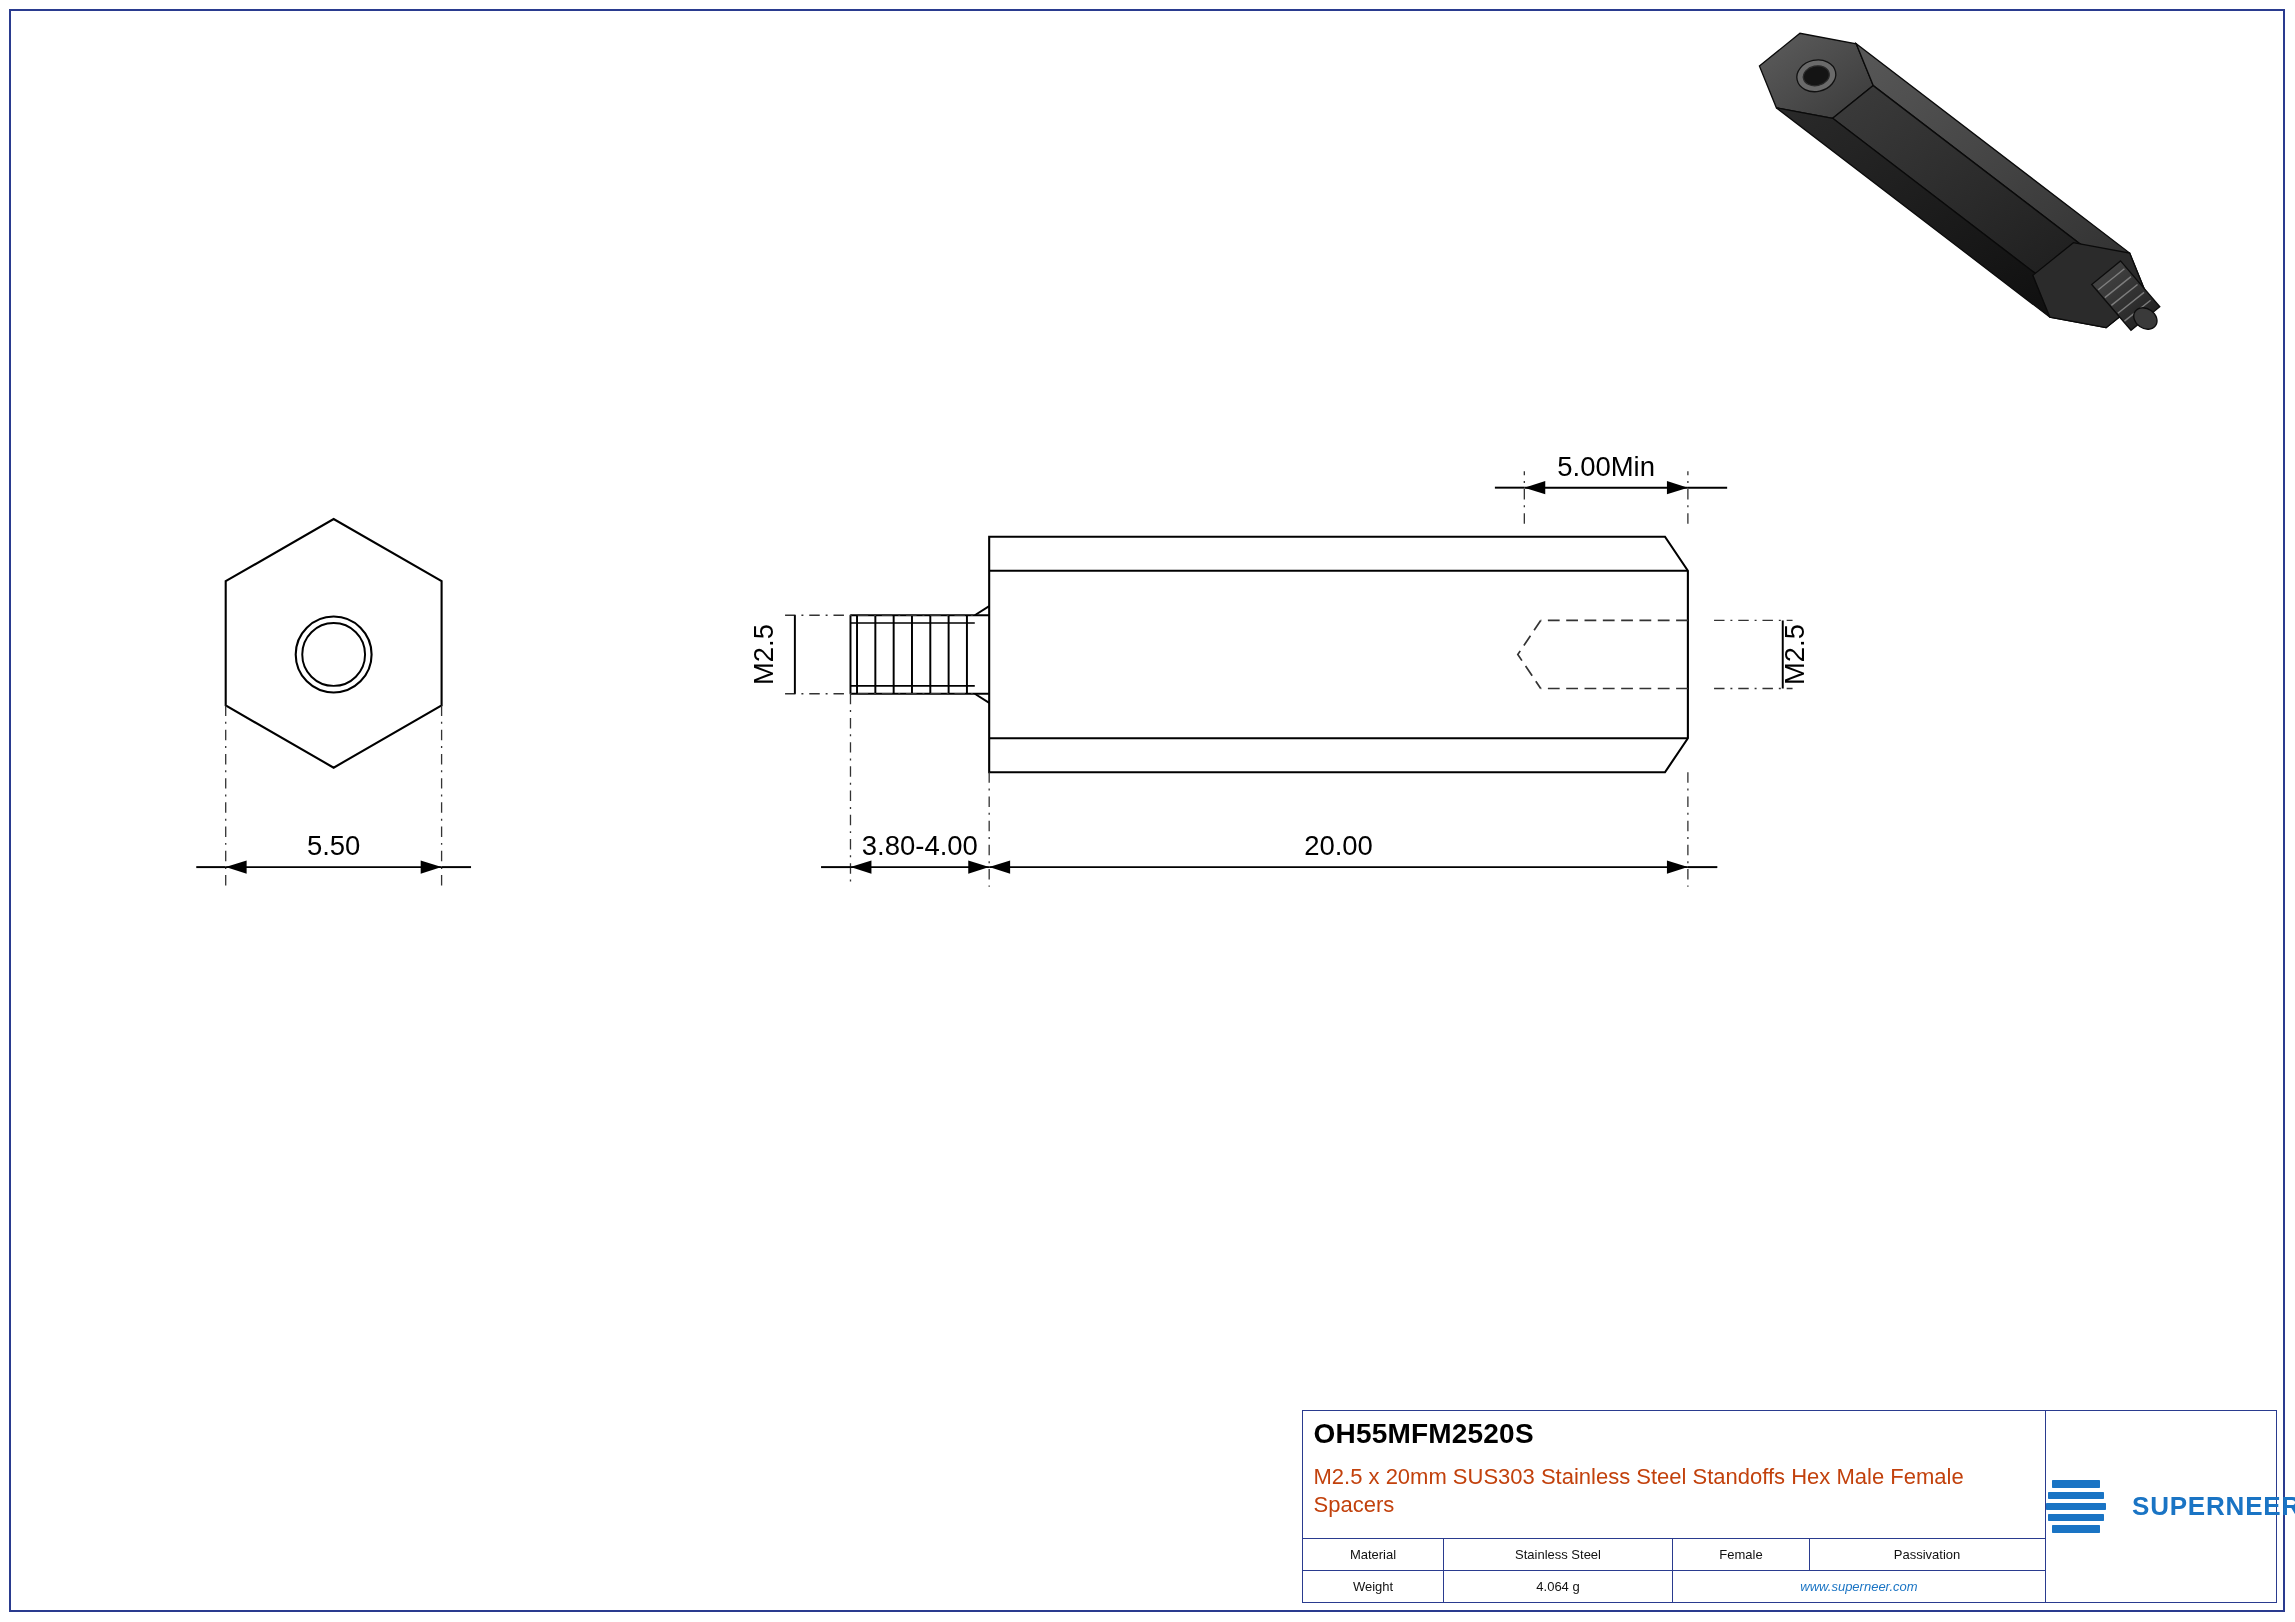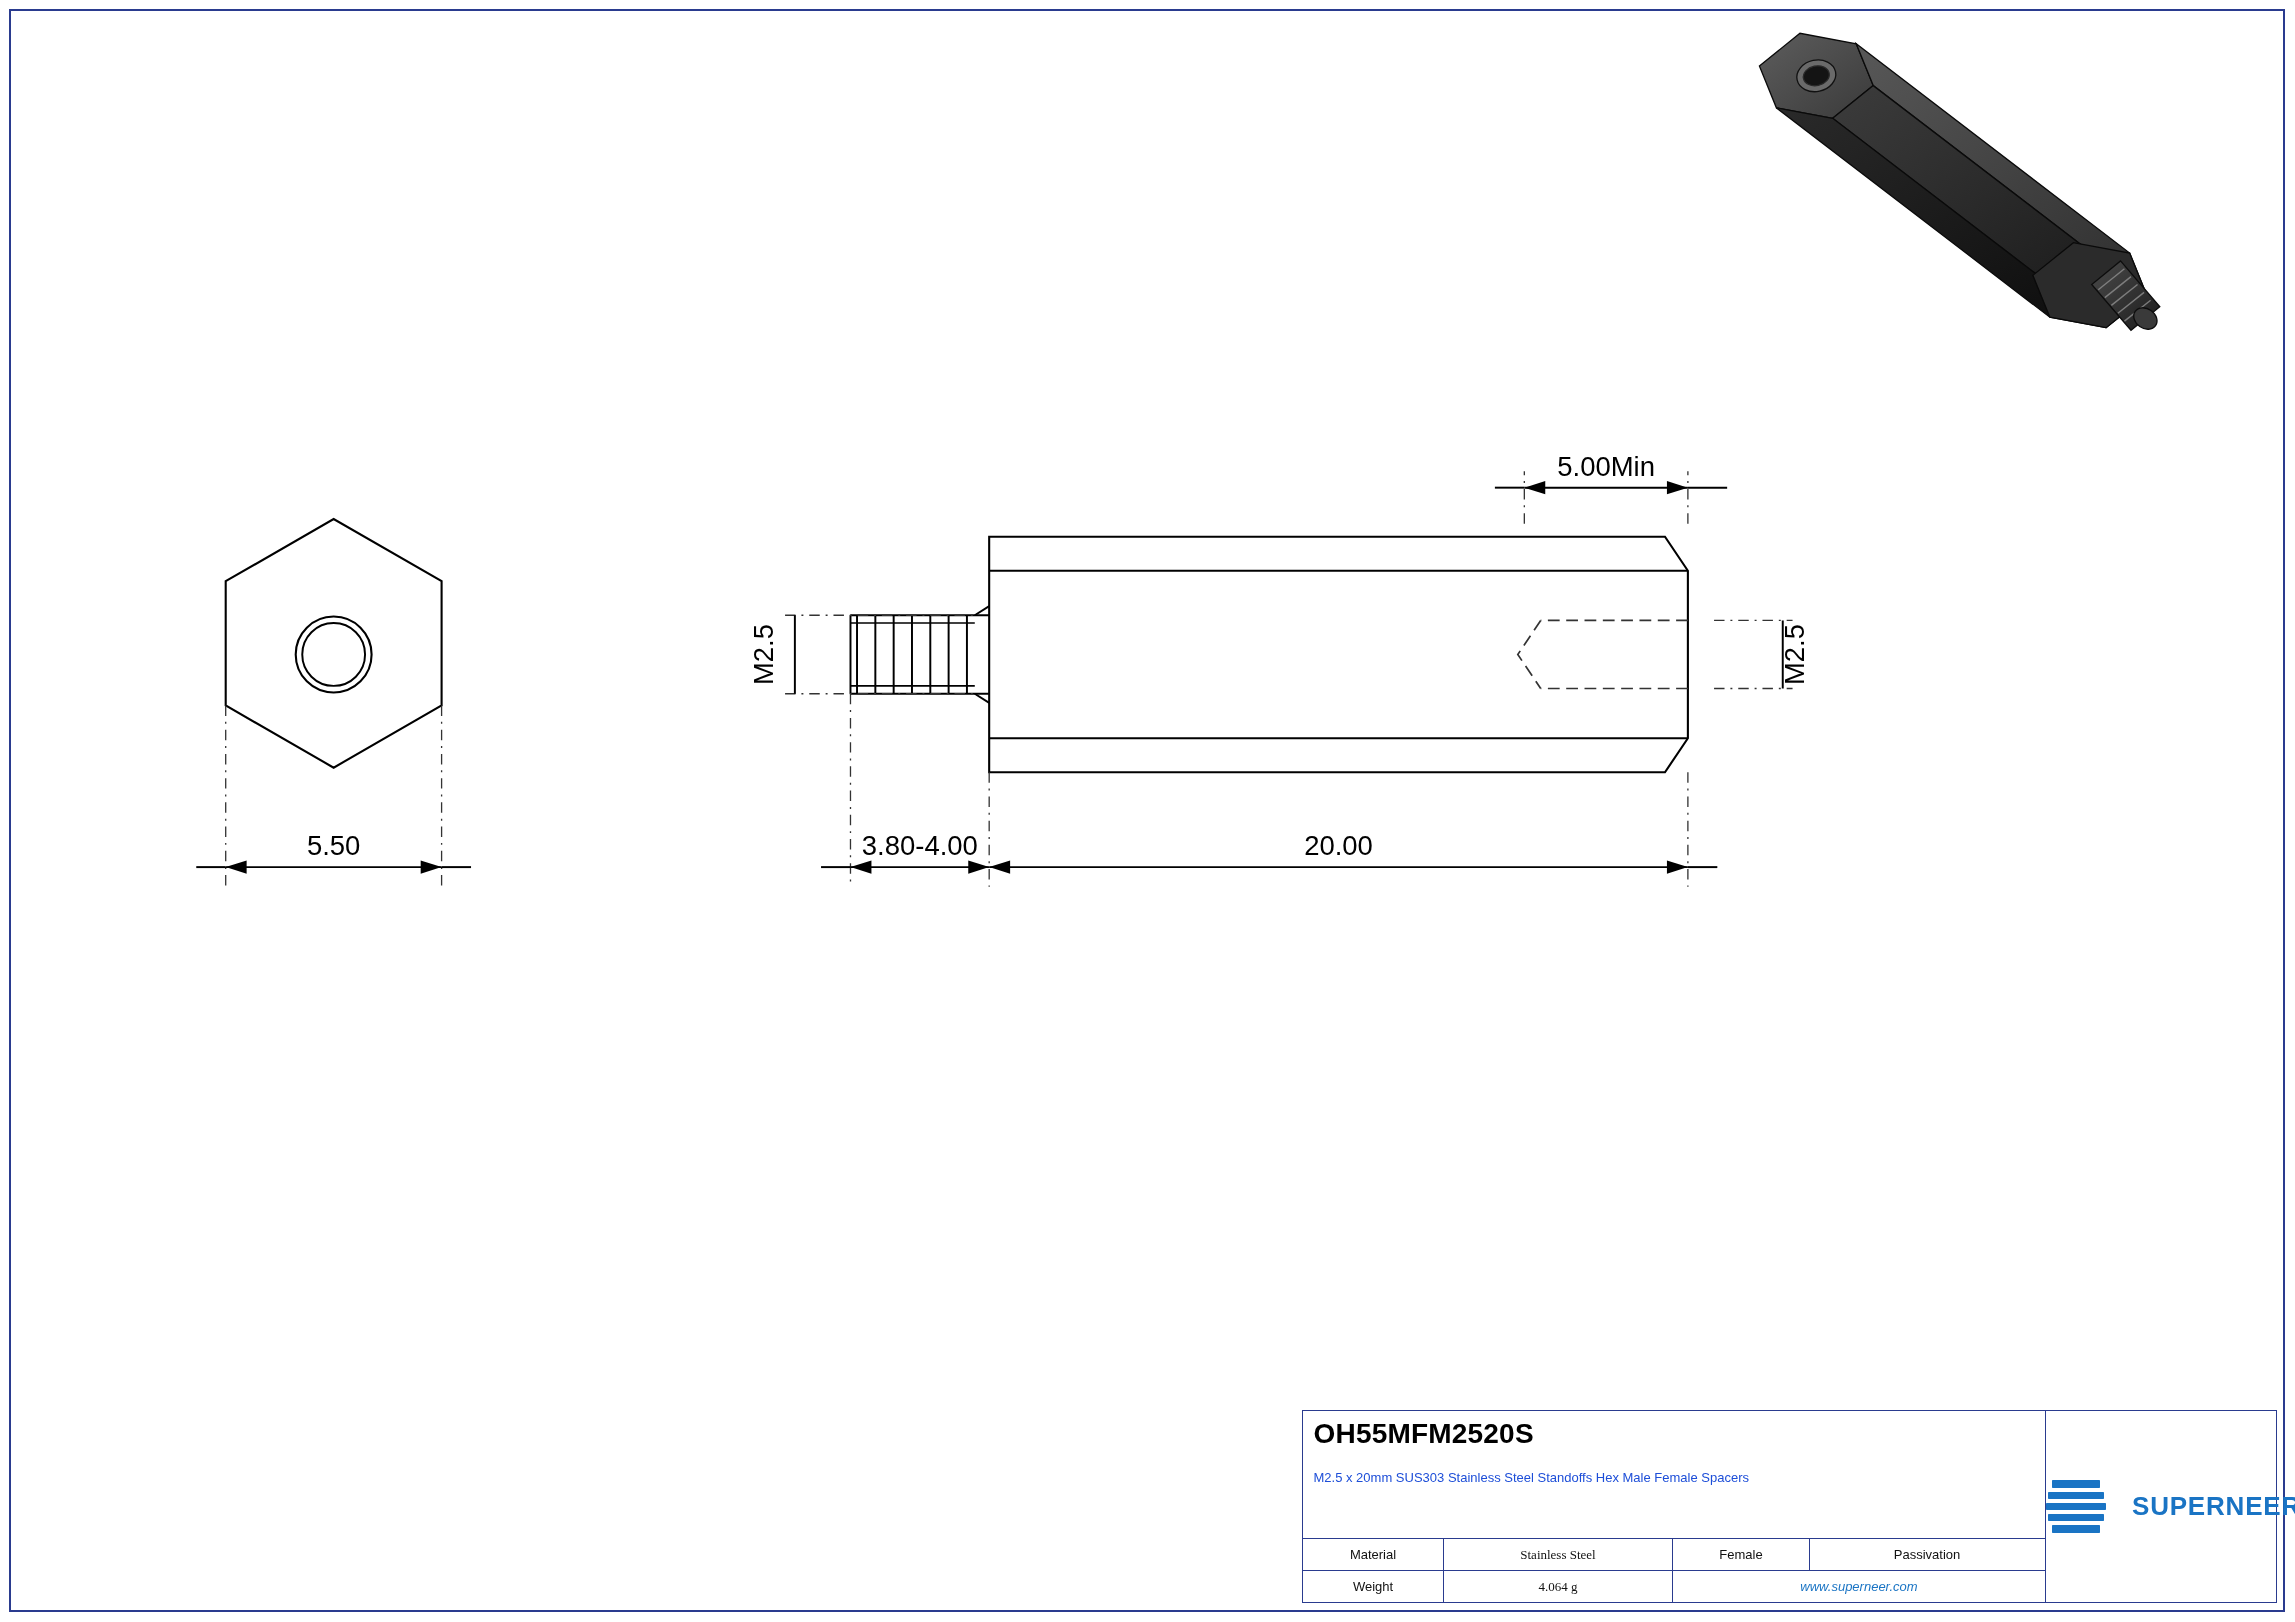--- a/index.html
+++ b/index.html
@@ -71,43 +71,43 @@
     border-bottom: 1.3px solid #2a3b8f;
   }
   #tb-sku {
     font-size: 28px;
     font-weight: bold;
     color: #000;
     letter-spacing: 0.2px;
     line-height: 1.15;
   }
   #tb-name {
-    font-size: 13px;
-    color: #1d4ed8;
+    font-size: 22px;
+    color: #c2410c;
     line-height: 1.28;
-    margin-top: 20px;
+    margin-top: 13px;
     max-width: 707px;
   }
   .tb-row {
     display: flex;
     flex-direction: row;
     height: 31px;
   }
   .tb-row.first { border-bottom: 1.3px solid #2a3b8f; }
   .tb-cell {
     display: flex;
     align-items: center;
     justify-content: center;
     font-size: 13px;
     color: #111;
     box-sizing: border-box;
     height: 100%;
   }
   .tb-label { width: 141px; border-right: 1.3px solid #2a3b8f; }
-  .tb-value { width: 229px; border-right: 1.3px solid #2a3b8f; font-family: Liberation Serif, serif; }
+  .tb-value { width: 229px; border-right: 1.3px solid #2a3b8f; }
   .tb-label2 { width: 137px; border-right: 1.3px solid #2a3b8f; }
   .tb-value2 { width: 234px; }
   .tb-link { color: #1a74c4; }
   #tb-right {
     flex: 1 1 auto;
     display: flex;
     align-items: center;
     justify-content: center;
     gap: 26px;
   }

